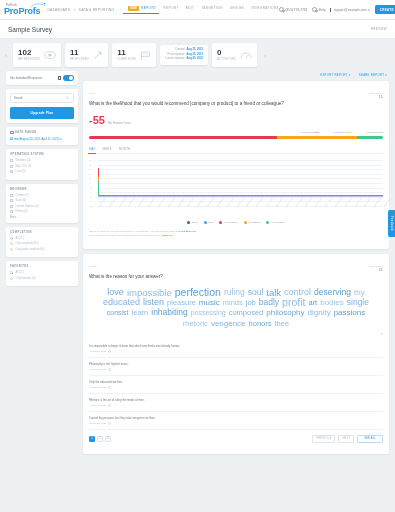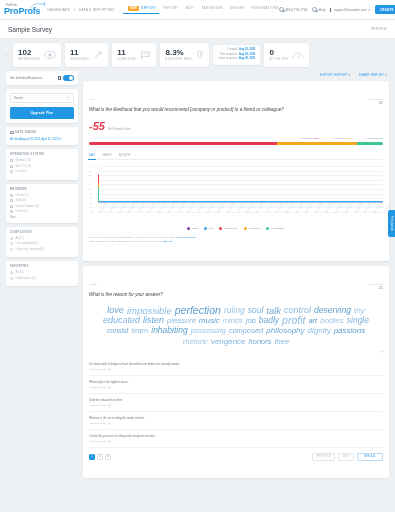--- a/index.html
+++ b/index.html
@@ -90,21 +90,21 @@
   .cb { width:3px;height:3px;border:.5px solid #c8d0d8;border-radius:.5px; flex:0 0 3px;}
   .rb { width:3px;height:3px;border:.5px solid #c8d0d8;border-radius:50%; flex:0 0 3px; position:relative;}
   .rb.on::after{content:"";position:absolute;left:.6px;top:.6px;width:1.3px;height:1.3px;border-radius:50%;background:#8a96a3;}
   .filter-label { font-size:2.6px; color:#b4bcc6; white-space:nowrap; }
   .more-link { font-size:2.6px; color:#9aa5b1; margin-top:2px; }
 
   
   .main { flex:1; min-width:0; }
   .report-links { display:flex; justify-content:flex-end; gap:8px; padding:2px 2px 4px 0; }
   .report-link { font-size:2.8px; color:#2196e3; letter-spacing:.3px; }
-  .card { background:#fff; border-radius:2px; box-shadow:0 .5px 1.5px rgba(20,40,70,.07); margin-bottom:5px; padding:17px 6px;font-style:italic; }
+  .card { background:#fff; border-radius:2px; box-shadow:0 .5px 1.5px rgba(20,40,70,.07); margin-bottom:5px; padding:11px 6px; }
   .card-head { display:flex; justify-content:space-between; align-items:flex-start; }
   .card-kicker { font-size:2.4px; color:#b4bcc6; letter-spacing:.4px; }
   .card-count-lbl { font-size:2.2px; color:#c3ccd6; text-align:right; }
   .card-count { font-size:4px; color:#7b8794; text-align:right; line-height:5px; }
   .card-q { font-size:4.6px; color:#3d4852; line-height:6.5px; margin-top:2px; }
   .nps-row { display:flex; align-items:baseline; gap:3px; margin-top:7px; }
   .nps-score { font-size:11px; font-weight:700; color:#e8384f; line-height:11px; }
   .nps-score-lbl { font-size:2.6px; color:#9aa5b1; }
   .seg-legend { display:flex; justify-content:flex-end; gap:14px; margin-top:5px; }
   .seg-item { font-size:2.5px; color:#9aa5b1; white-space:nowrap; }
@@ -245,32 +245,20 @@
         <div class="stat-label">COMPLETED</div>
       </div>
       <div class="stat-ico">
         <svg width="11" height="9" viewBox="0 0 22 18">
             <path d="M3 17 V2 L19 2 L19 11 L3 11" stroke="#c3ccd6" stroke-width="1.3" fill="none"></path>
             <path d="M5 4 H17 M5 6 H17 M5 8 H17" stroke="#dfe5ea" stroke-width="1"></path>
           </svg>
       </div>
     </div>
 
-    <div class="stat-card">
-      <div>
-        <div class="stat-num">8.3%</div>
-        <div class="stat-label">RESPONSE RATE</div>
-      </div>
-      <div class="stat-ico">
-        <svg width="8" height="10" viewBox="0 0 16 20">
-            <rect x="4" y="1" width="5" height="15" rx="2.5" fill="none" stroke="#c3ccd6" stroke-width="1.3"></rect>
-            <path d="M11 4 H15 M11 7 H15 M11 10 H15" stroke="#c3ccd6" stroke-width="1"></path>
-          </svg>
-      </div>
-    </div>
 
     <div class="dates-card">
       <div class="date-line">
         <span>Created</span><b>Aug 25, 2021</b>
       </div>
       <div class="date-line">
         <span>First response</span><b>Aug 25, 2021</b>
       </div>
       <div class="date-line">
         <span>Latest response</span><b>Aug 25, 2021</b>

